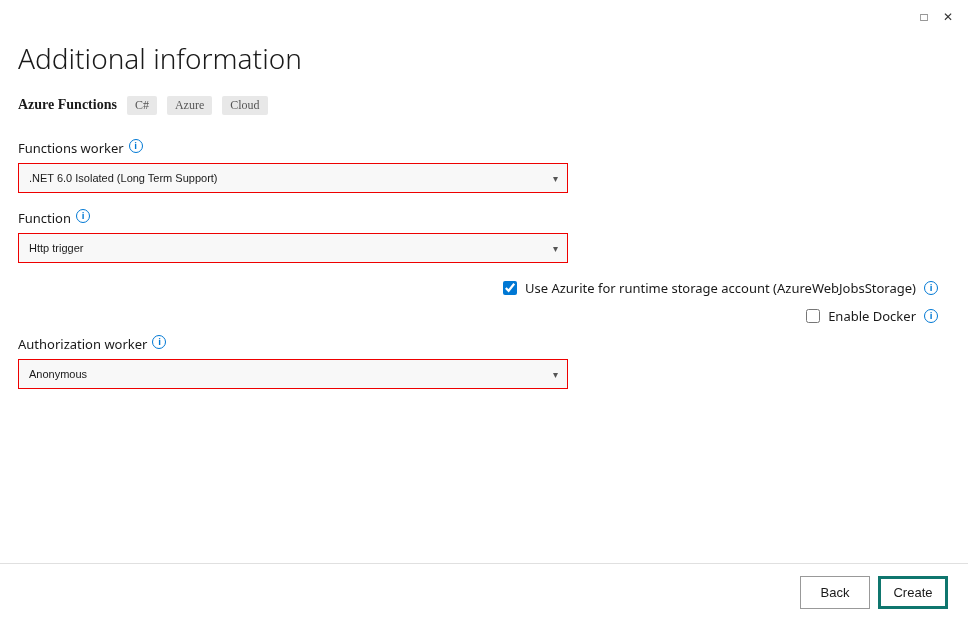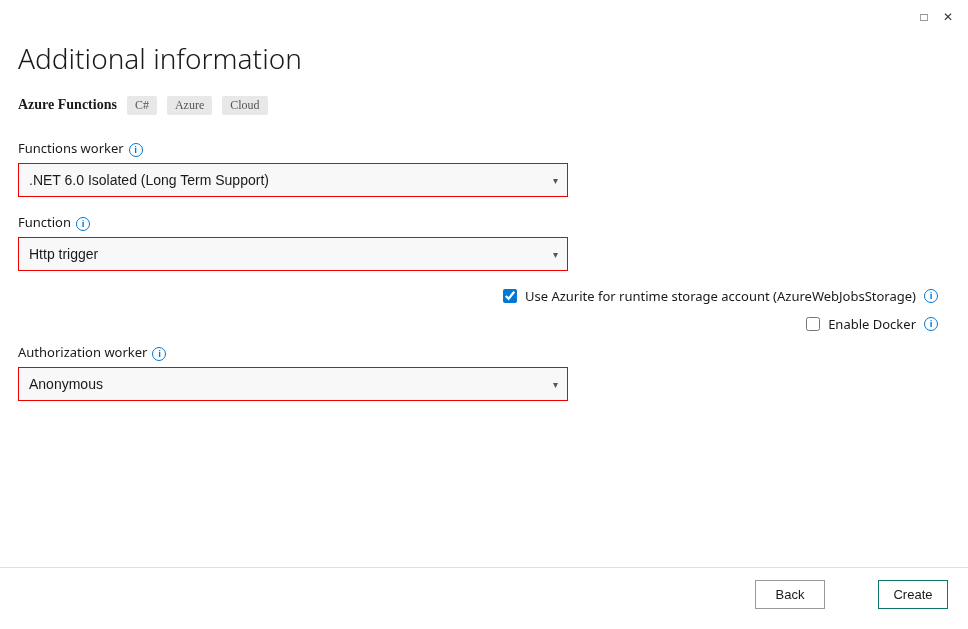--- a/index.html
+++ b/index.html
@@ -84,21 +84,21 @@
 
     .field-group {
       margin-bottom: 16px;
     }
 
     .field-label {
       font-size: 13px;
       color: #1a1a1a;
       margin-bottom: 6px;
       display: flex;
-      align-items: flex-end;
+      align-items: flex-start;
       gap: 5px;
     }
 
     .info-icon {
       width: 14px;
       height: 14px;
       border-radius: 50%;
       border: 1.5px solid #0078d4;
       color: #0078d4;
       font-size: 9px;
@@ -113,21 +113,21 @@
     .select-wrapper {
       position: relative;
       max-width: 550px;
     }
 
     .select-field {
       width: 100%;
       padding: 8px 32px 8px 10px;
       border: 1.5px solid #e00;
       background: #f8f8f8;
-      font-size: 14px;
+      font-size: 11px;
       color: #1a1a1a;
       appearance: none;
       -webkit-appearance: none;
       cursor: pointer;
       outline: none;
     }
 
     .select-arrow {
       position: absolute;
       right: 10px;
@@ -168,22 +168,21 @@
       font-size: 13px;
       border: 1px solid #999;
       background: #ffffff;
       cursor: pointer;
       color: #1a1a1a;
       min-width: 70px;
     }
 
     .btn-primary {
       background: #ffffff;
-      border: 1px solid #0f766e;
-      margin-left: 45px;
+      border: 3px solid #0f766e;
     }
   </style>
 </head>
 <body>
 
 <div class="dialog">
   <div class="title-bar">
     <div class="title-bar-btn">
       <span>□</span>
     </div>

